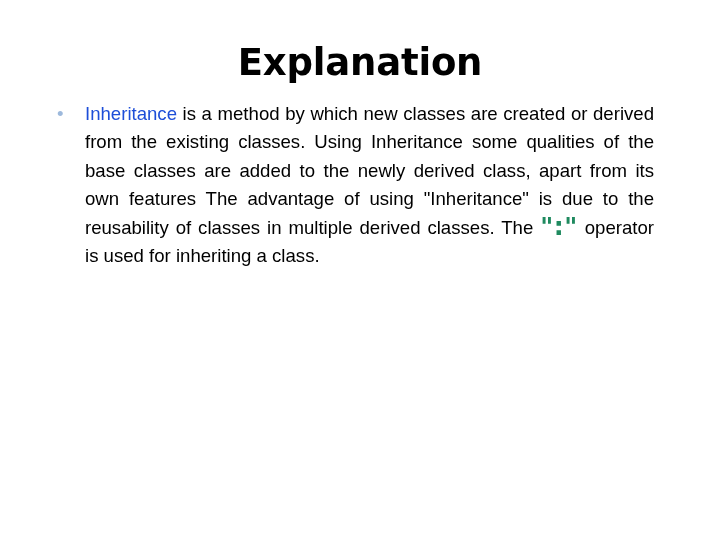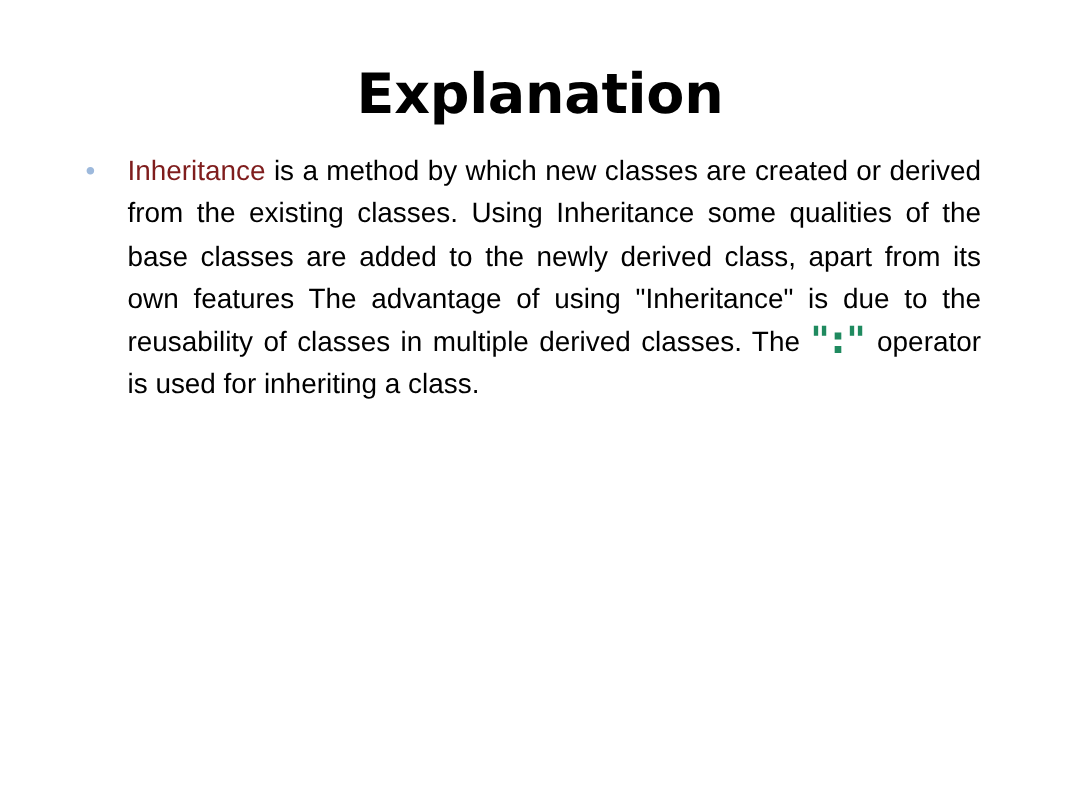--- a/index.html
+++ b/index.html
@@ -62,21 +62,21 @@
     left: 7px;
     top: 0;
     width: 18px;
     font-size: 18.6px;
     line-height: 28.4px;
     color: #9DB9DC;
     text-align: left;
   }
 
   .kw-blue {
-    color: #7f1d1d;
+    color: #1d4ed8;
   }
 
   .op-colon {
     color: #1F8A5F;
     font-family: "DejaVu Sans", sans-serif;
     font-weight: 700;
     font-size: 25px;
     line-height: 1;
     vertical-align: -1px;
     letter-spacing: 0.5px;

